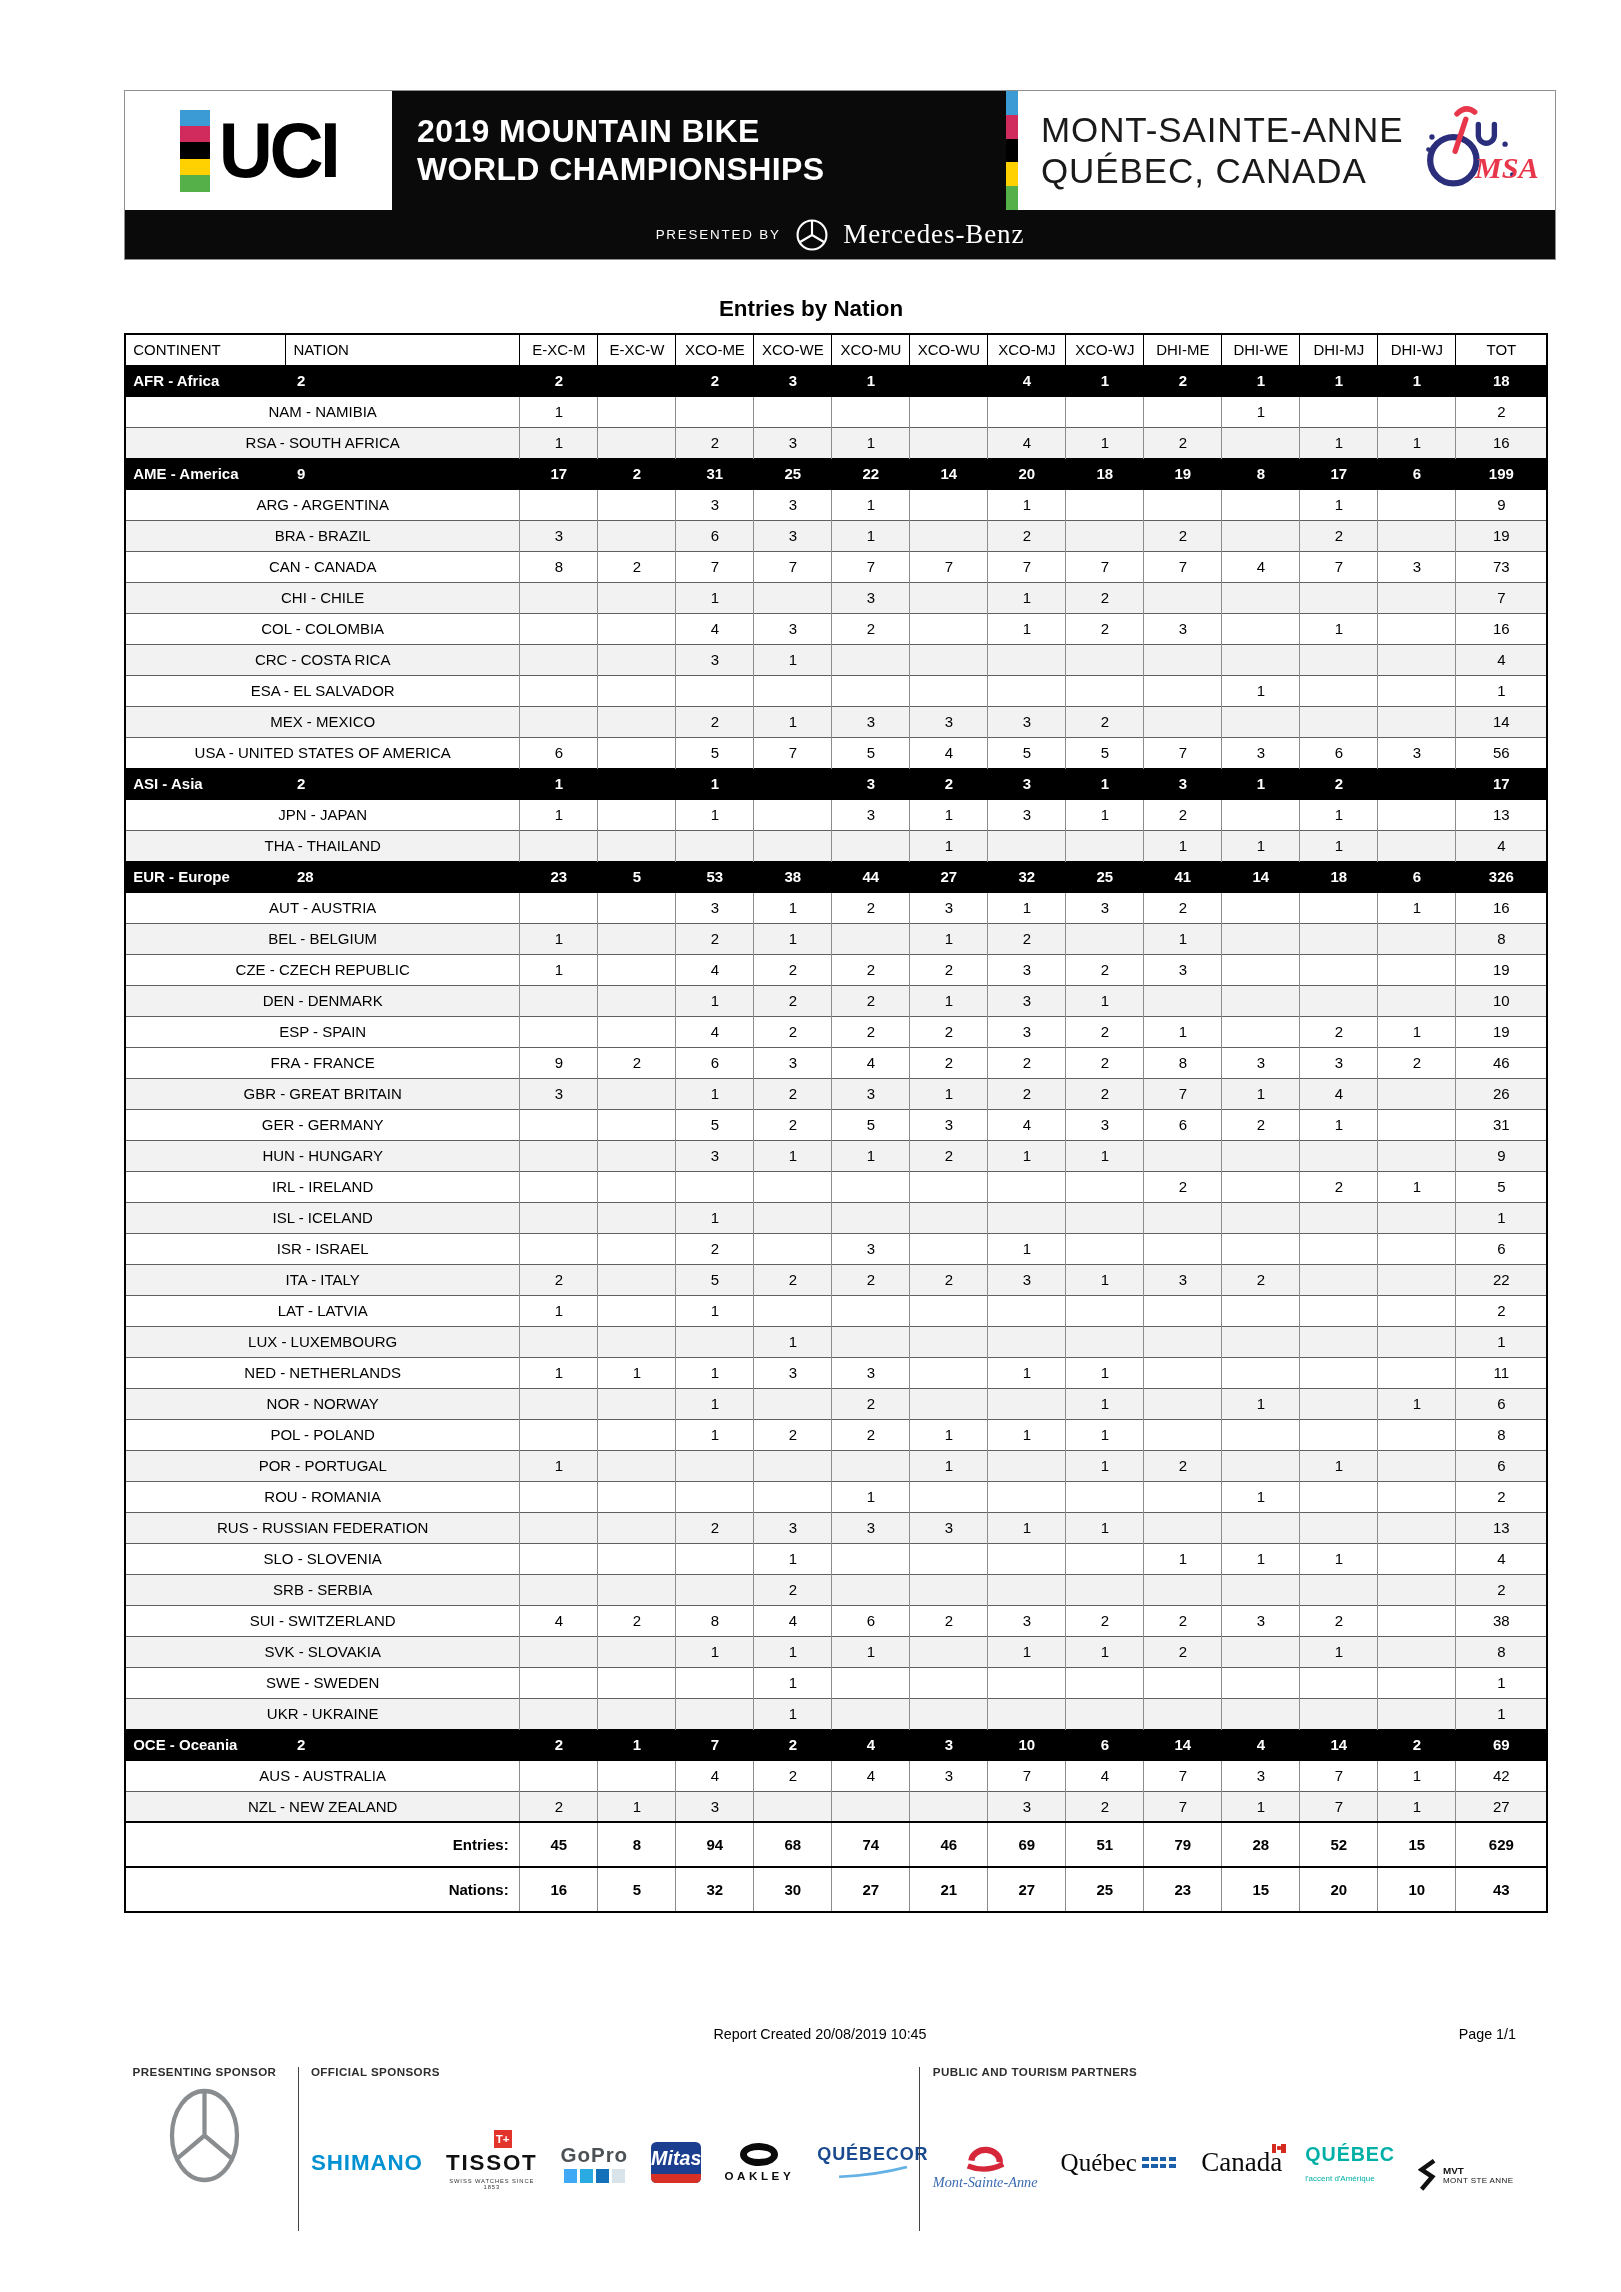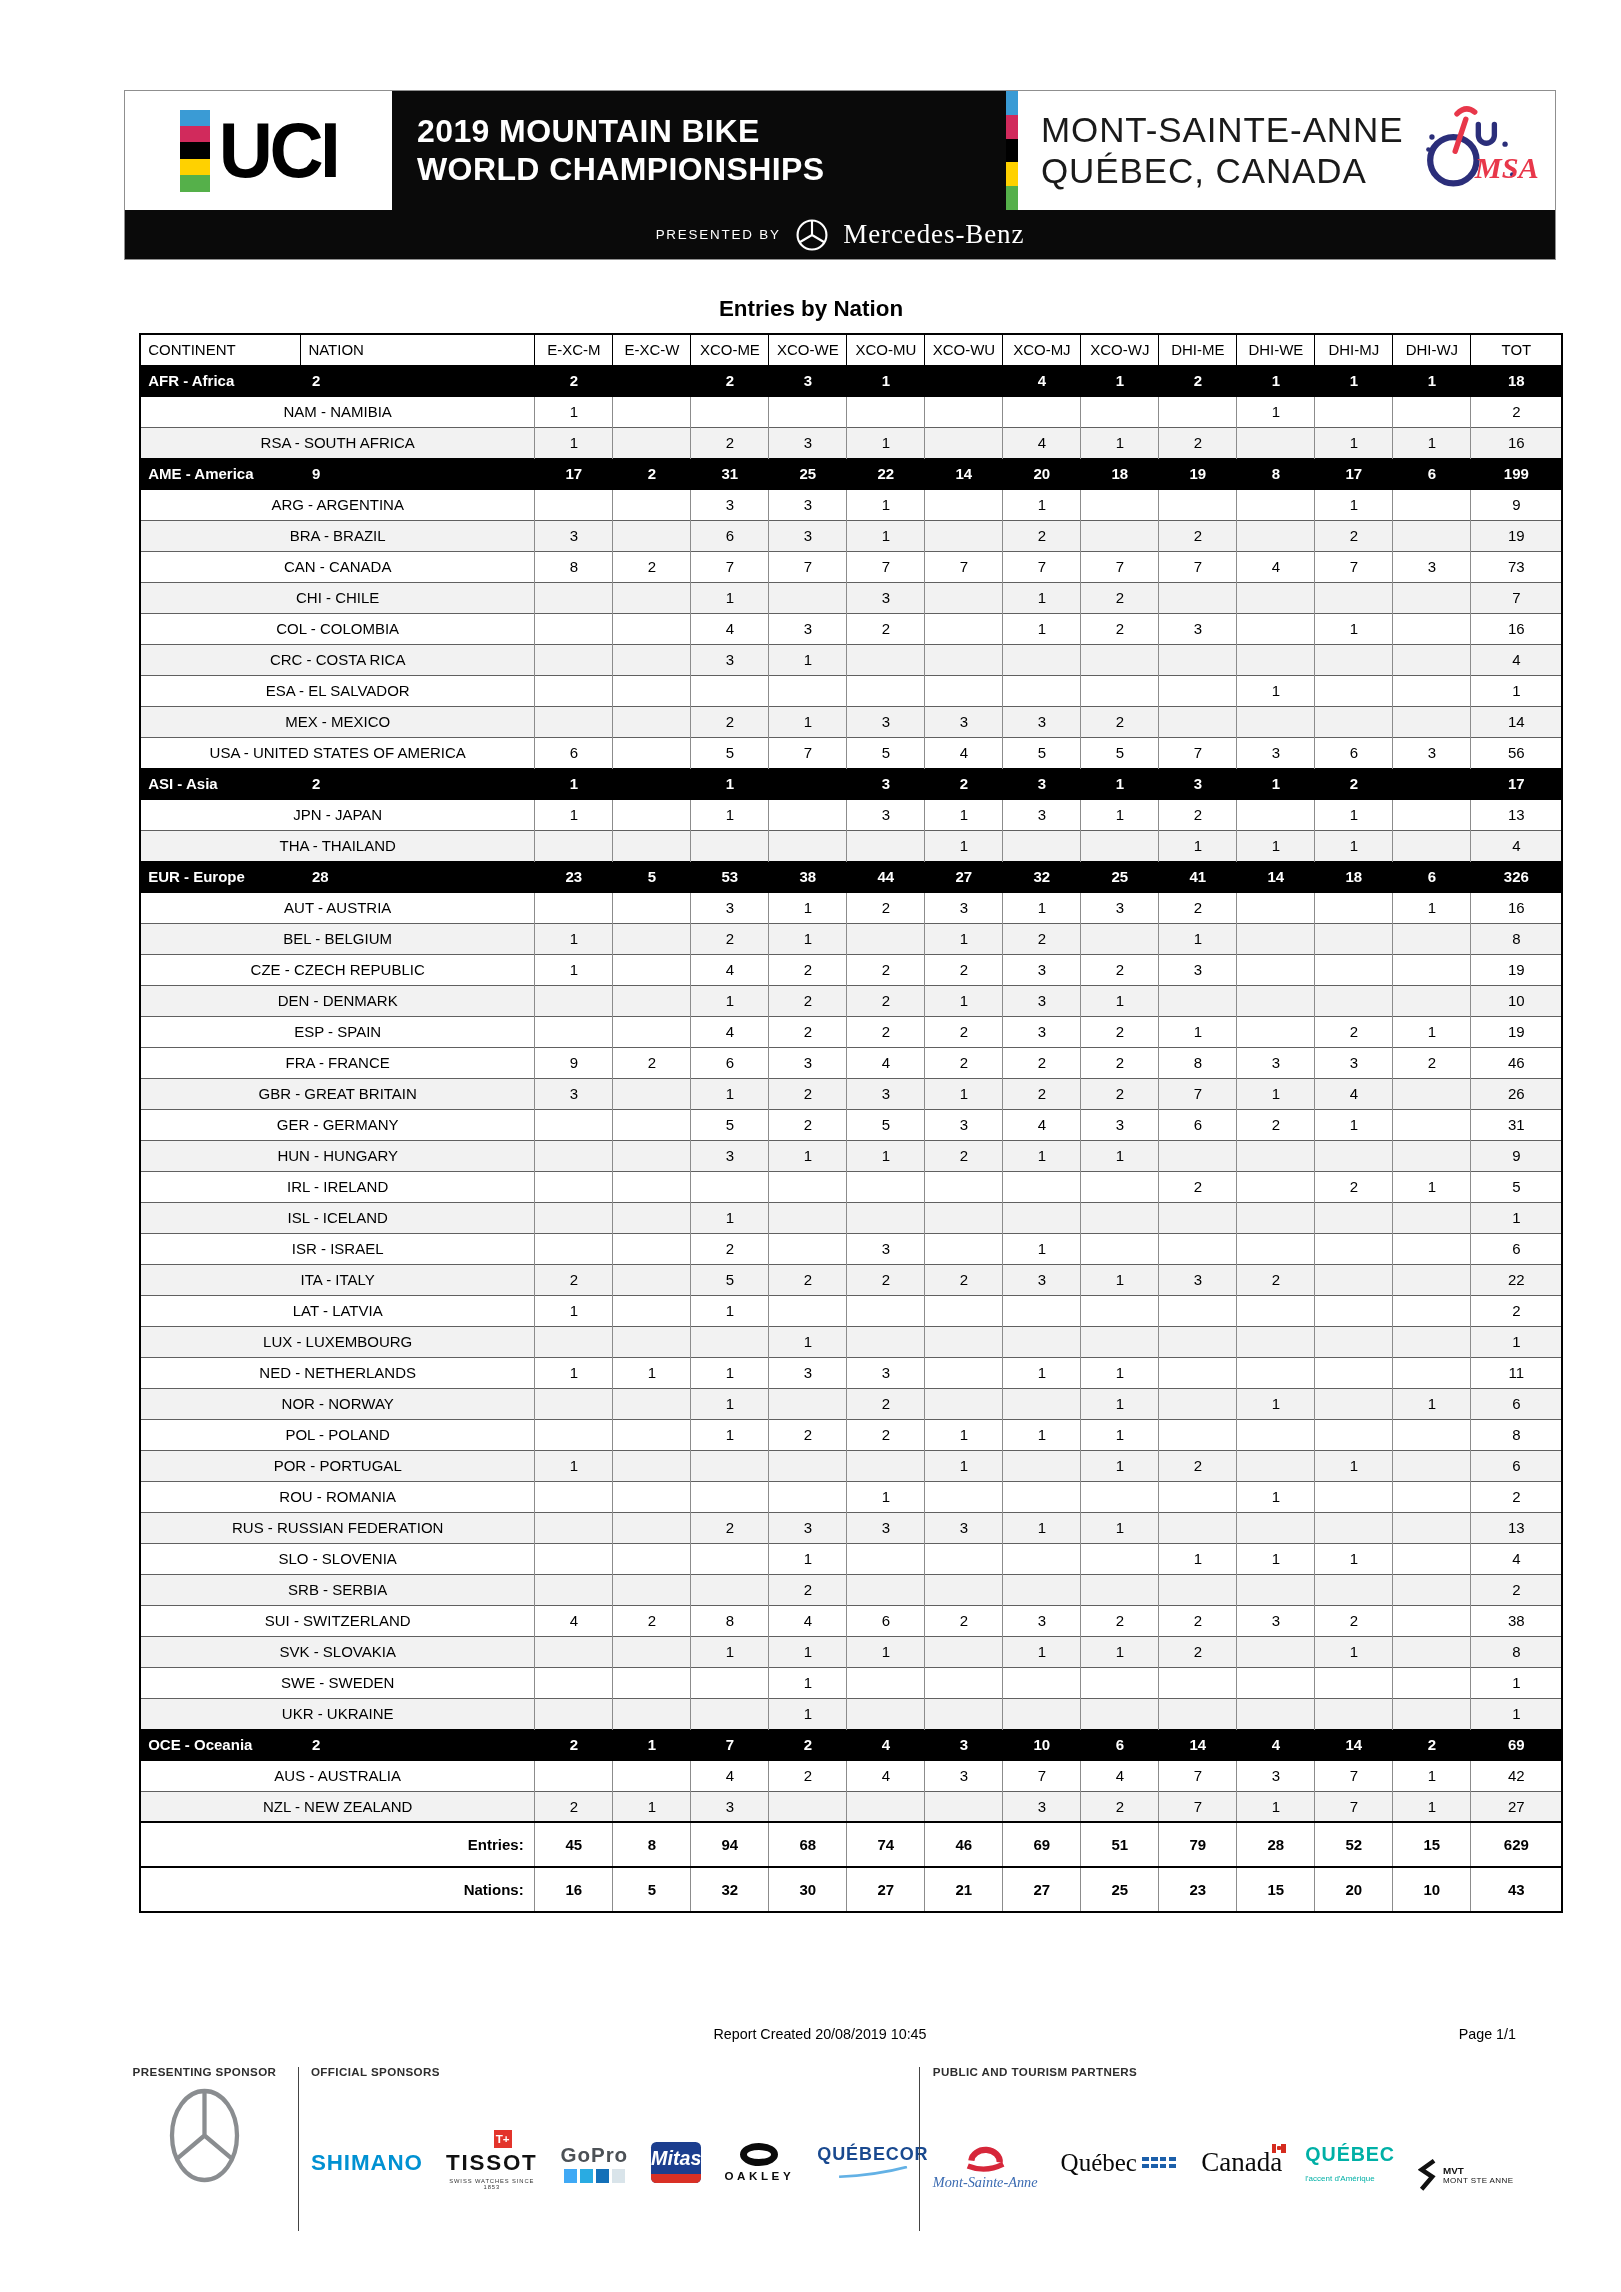--- a/index.html
+++ b/index.html
@@ -20,21 +20,21 @@
   .loc-box .loc-line{font-size:35px;font-weight:400;letter-spacing:0.9px;line-height:1.15;color:#1a1a1a;}
   .msa-svg{position:absolute;right:12.5px;top:5.4px;}
   .presented-bar{height:49px;background:#0a0a0a;color:#fff;display:flex;align-items:center;justify-content:center;gap:14.3px;}
   .presented-label{font-size:13.4px;letter-spacing:1.8px;}
   .mb-name{font-family:"Liberation Serif",serif;font-size:27px;letter-spacing:0.9px;}
 
   
   .page-title{position:absolute;left:0;top:296px;width:100%;text-align:center;font-size:22.4px;font-weight:bold;margin:0;}
 
   
-  .tbl-wrap{position:absolute;left:139px;top:333px;}
+  .tbl-wrap{position:absolute;left:124px;top:333px;}
   table{border-collapse:collapse;table-layout:fixed;width:1392px;font-size:15px;border:2.7px solid #000;}
   th,td{overflow:hidden;white-space:nowrap;}
   thead tr{height:31px;}
   thead th{background:#fff;font-weight:400;border:1.8px solid #000;text-align:center;padding:0;}
   th.w-cont{width:152px;text-align:left;padding-left:7.2px;}
   th.w-nat{width:226px;text-align:left;padding-left:7.2px;}
   th.w-num{width:77px;}
   th.w-tot{width:90px;}
   tbody tr{height:31px;}
   tbody td{border-left:0.9px solid #8c8c8c;border-top:1.8px solid #606060;text-align:center;padding:0;}

